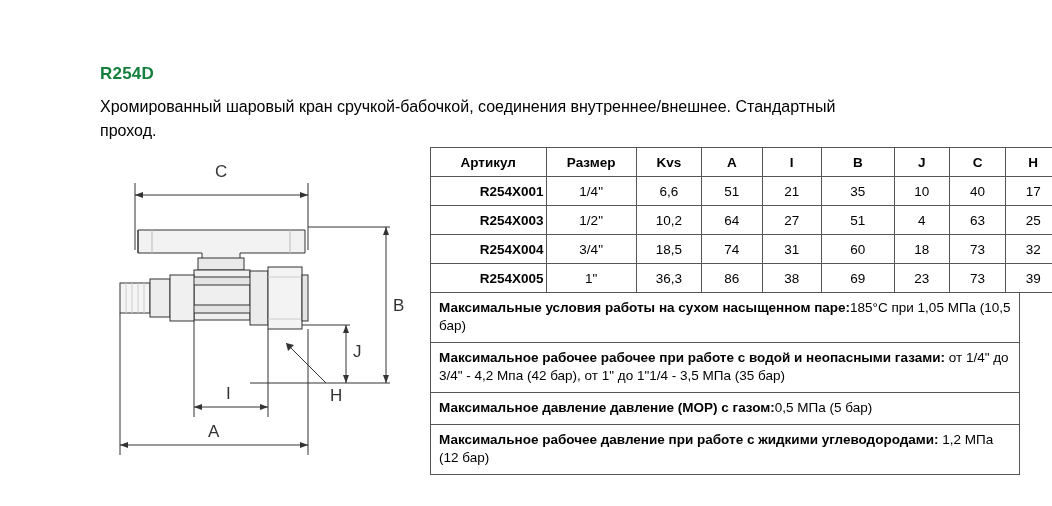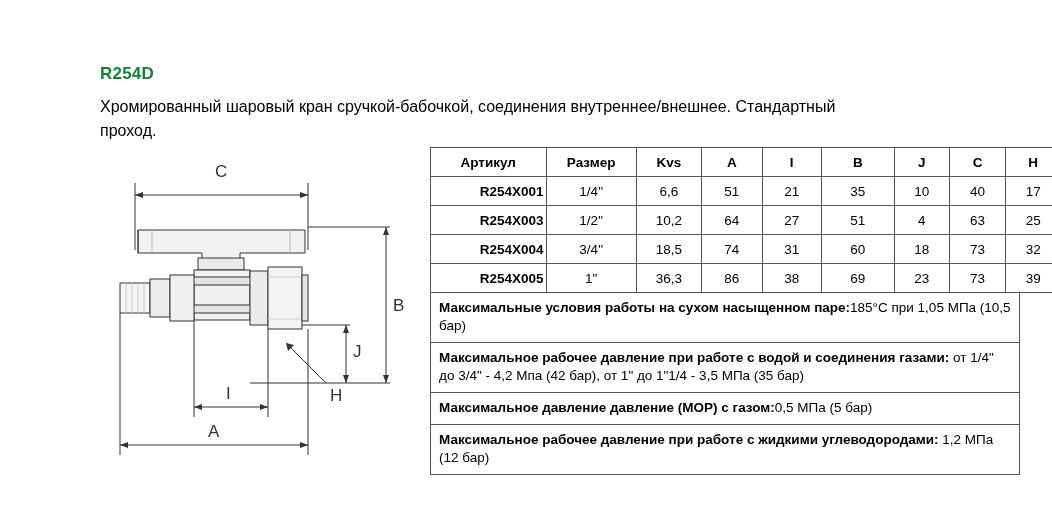--- a/index.html
+++ b/index.html
@@ -252,21 +252,21 @@
         </tr>
       </tbody>
     </table>
 
     <table class="notes">
       <tbody>
         <tr>
           <td><b>Максимальные условия работы на сухом насыщенном паре:</b><span>185°C при 1,05 МПа (10,5 бар)</span></td>
         </tr>
         <tr>
-          <td><b>Максимальное рабочее давление при работе с водой и соединения газами:</b><span> от 1/4" до 3/4" - 4,2 Мпа (42 бар), от 1" до 1"1/4 - 3,5 МПа (35 бар)</span></td>
+          <td><b>Максимальное рабочее рабочее при работе с водой и неопасными газами:</b><span> от 1/4" до 3/4" - 4,2 Мпа (42 бар), от 1" до 1"1/4 - 3,5 МПа (35 бар)</span></td>
         </tr>
         <tr>
           <td><b>Максимальное давление давление (MOP) с газом:</b><span>0,5 МПа (5 бар)</span></td>
         </tr>
         <tr>
           <td><b>Максимальное рабочее давление при работе с жидкими углеводородами:</b><span>   1,2 МПа (12 бар)</span></td>
         </tr>
       </tbody>
     </table>
   </div>

